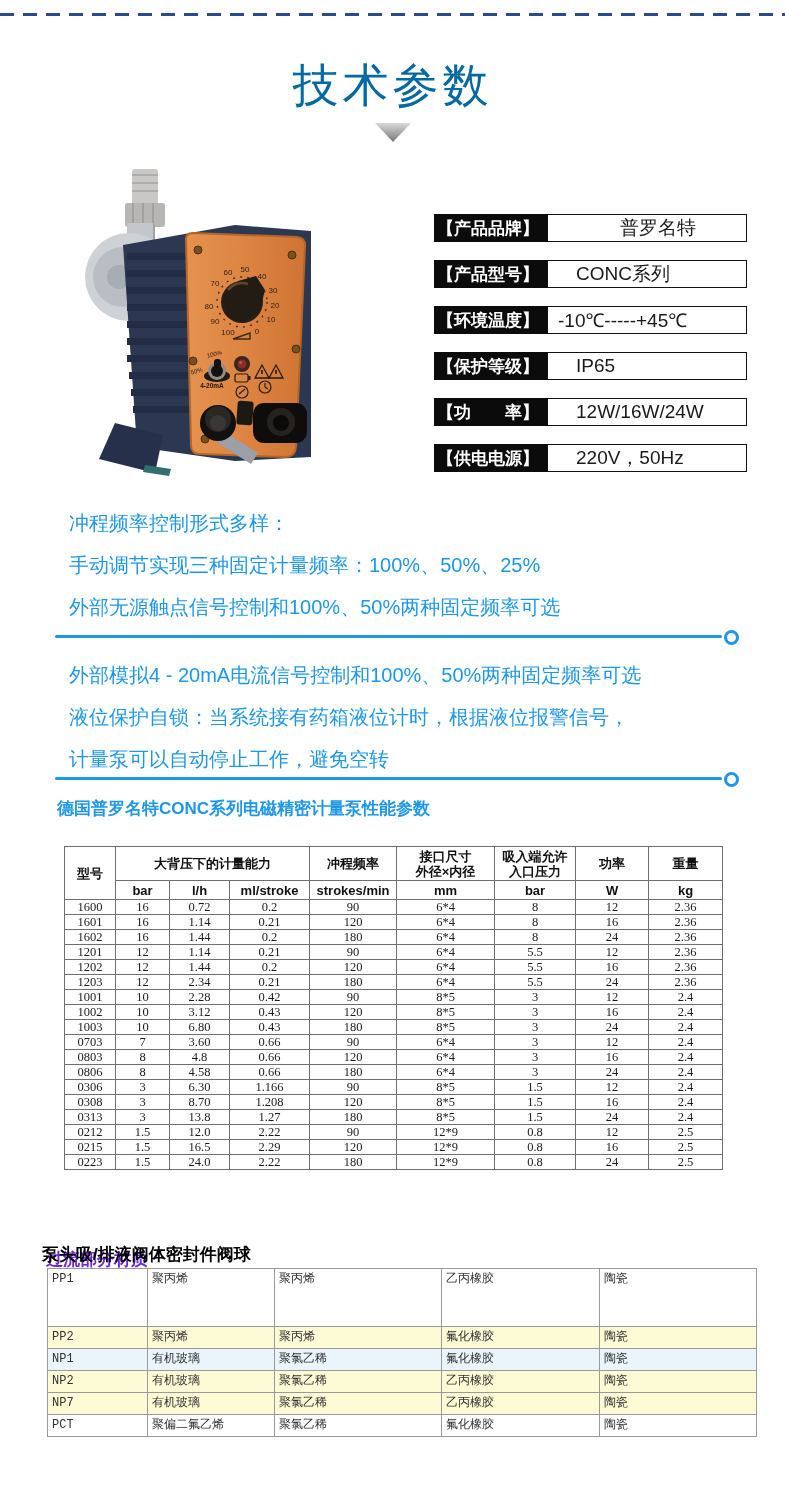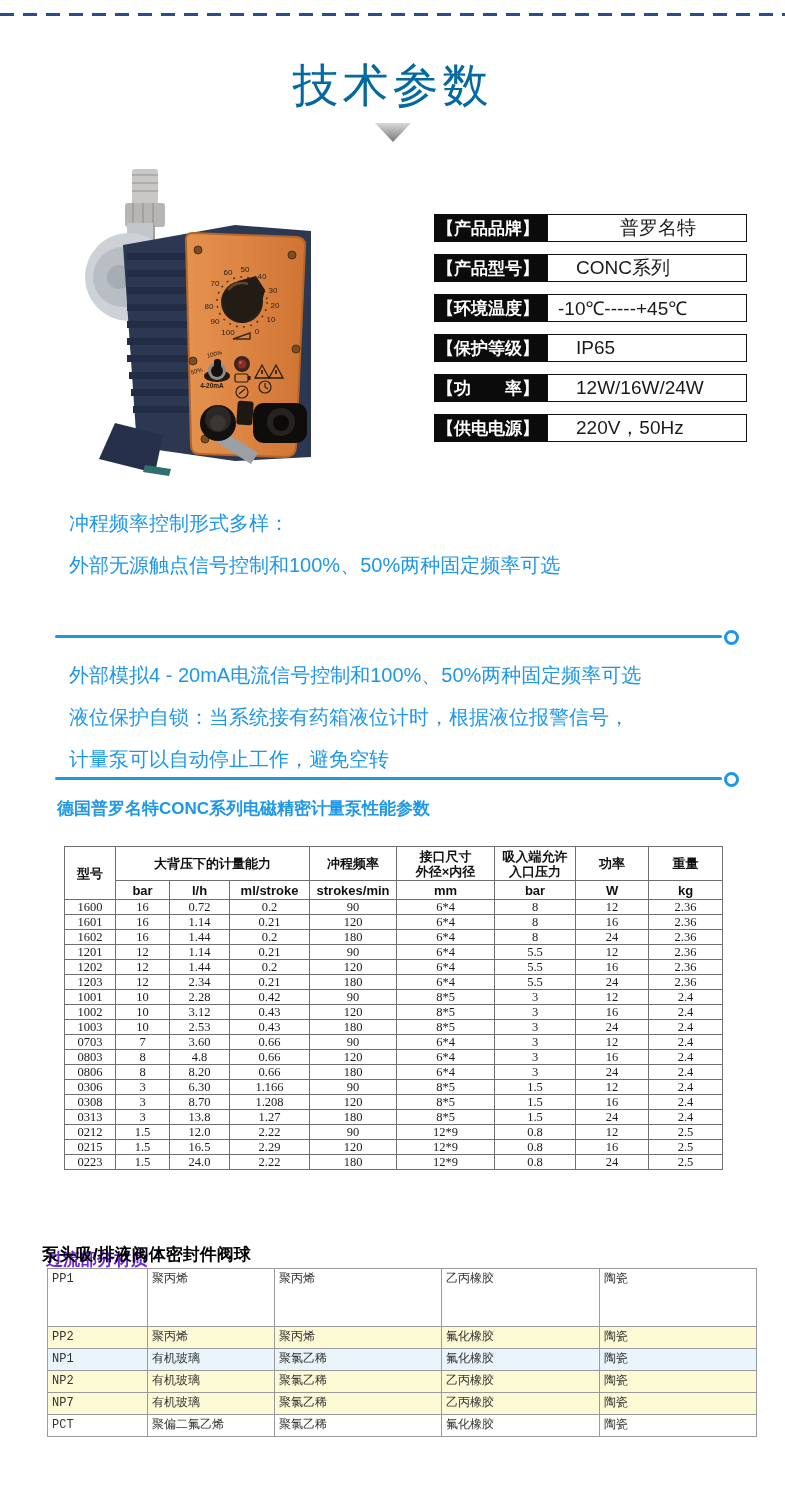--- a/index.html
+++ b/index.html
@@ -15,21 +15,21 @@
     font-size:46px;color:#0369a1;letter-spacing:4px;}
   .title-arrow{position:absolute;top:121px;left:50%;transform:translateX(-50%);}
 
   
   .pump-wrap{position:absolute;left:85px;top:165px;width:330px;height:315px;}
   .dial-num{font-size:8px;fill:#2f231a;font-family:"Liberation Sans",sans-serif;}
   .panel-tiny{font-size:6px;fill:#2a2118;font-family:"Liberation Sans",sans-serif;}
   .panel-tiny-b{font-size:6.5px;font-weight:bold;fill:#1d1710;font-family:"Liberation Sans",sans-serif;}
 
   
-  .spec{position:absolute;left:434px;top:214px;width:313px;display:flex;flex-direction:column;gap:12px;}
+  .spec{position:absolute;left:434px;top:214px;width:313px;display:flex;flex-direction:column;gap:18px;}
   .spec-row{display:flex;height:28px;}
   .spec-label{width:110px;background:#0b0b0b;color:#fff;font-size:17px;font-weight:600;
     display:flex;align-items:center;padding-left:3px;letter-spacing:0;white-space:nowrap;}
   .spec-value{flex:1;border:1px solid #121212;background:#fff;color:#1a1a1a;font-size:19px;
     display:flex;align-items:center;padding-left:28px;white-space:nowrap;}
   .spec-row:first-of-type .spec-value{padding-left:72px;}
   .spec-row:nth-of-type(3) .spec-value{padding-left:10px;}
 
   
   .features{position:absolute;left:57px;color:#1e97e9;font-size:20px;list-style:none;margin:12px;padding:0;}
@@ -237,20 +237,21 @@
 
       <div class="spec-row">
         <span class="spec-label">【供电电源】</span>
         <span class="spec-value">220V，50Hz</span>
       </div>
     </div>
 
   <ul class="features feat1">
 
   <li>冲程频率控制形式多样：</li>
+      <li>手动调节实现三种固定计量频率：100%、50%、25%</li>
       <li>外部无源触点信号控制和100%、50%两种固定频率可选</li>
     </ul>
 
   <div class="divider div1"></div>
 
   <ul class="features feat2">
 
   <li>外部模拟4 - 20mA电流信号控制和100%、50%两种固定频率可选</li>
       <li>液位保护自锁：当系统接有药箱液位计时，根据液位报警信号，</li>
       <li>计量泵可以自动停止工作，避免空转</li>
@@ -395,21 +396,21 @@
             <td>120</td>
             <td>8*5</td>
             <td>3</td>
             <td>16</td>
             <td>2.4</td>
           </tr>
 
           <tr>
             <td>1003</td>
             <td>10</td>
-            <td>2.53</td>
+            <td>6.80</td>
             <td>0.43</td>
             <td>180</td>
             <td>8*5</td>
             <td>3</td>
             <td>24</td>
             <td>2.4</td>
           </tr>
 
           <tr>
             <td>0703</td>
@@ -431,21 +432,21 @@
             <td>120</td>
             <td>6*4</td>
             <td>3</td>
             <td>16</td>
             <td>2.4</td>
           </tr>
 
           <tr>
             <td>0806</td>
             <td>8</td>
-            <td>8.20</td>
+            <td>4.58</td>
             <td>0.66</td>
             <td>180</td>
             <td>6*4</td>
             <td>3</td>
             <td>24</td>
             <td>2.4</td>
           </tr>
 
           <tr>
             <td>0306</td>

